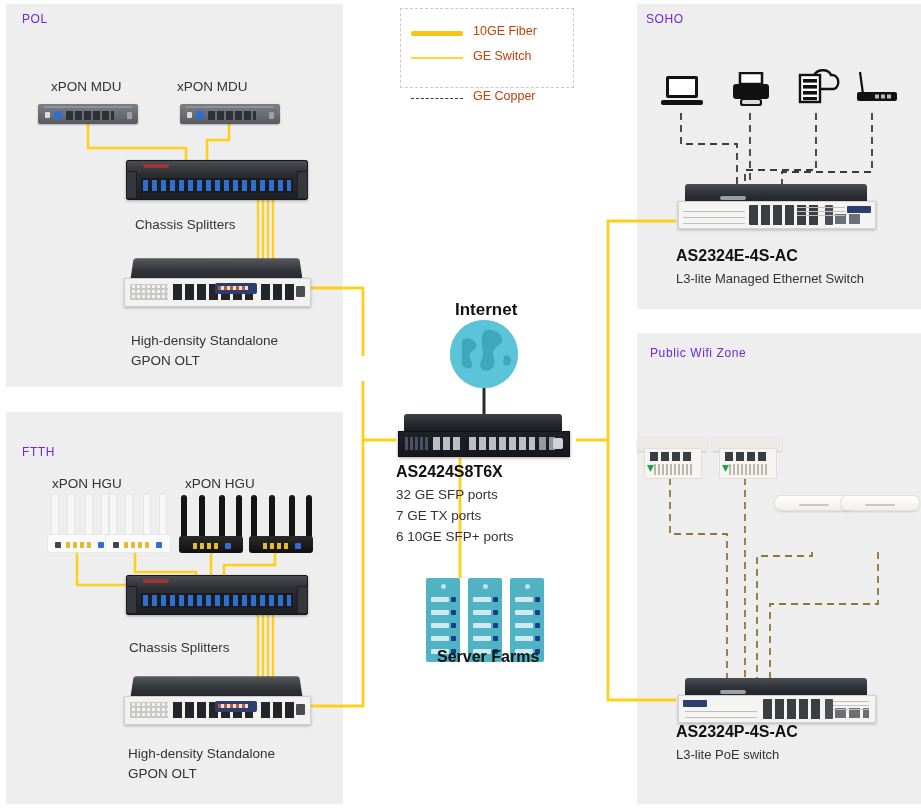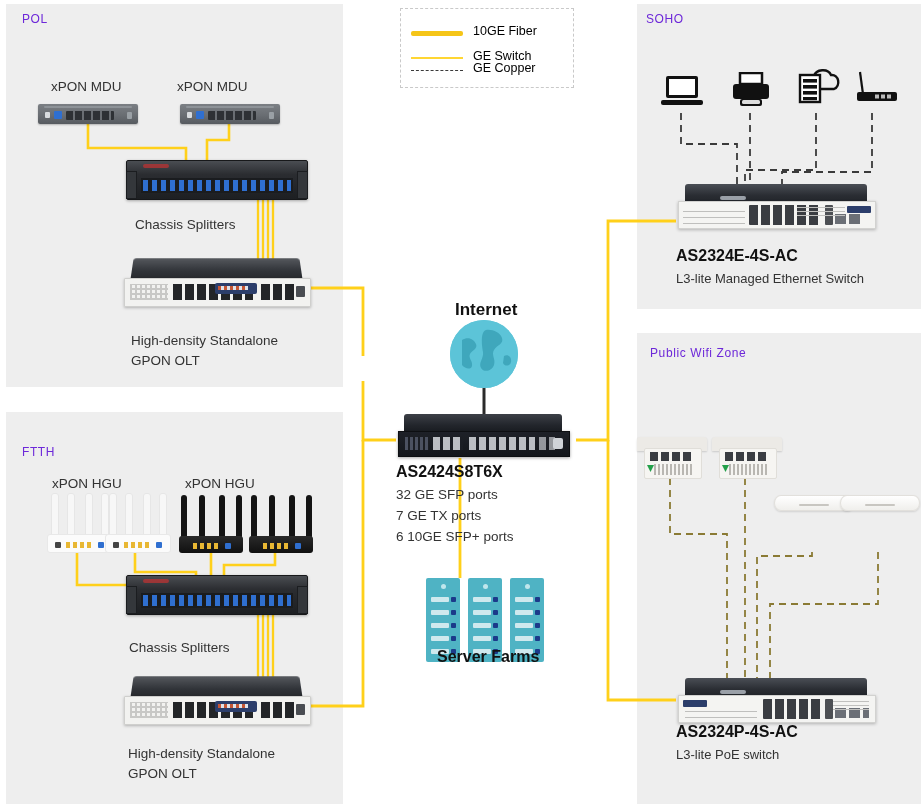--- a/index.html
+++ b/index.html
@@ -5,21 +5,21 @@
   html,body{margin:0;padding:0;background:#ffffff;}
   body{width:921px;height:808px;position:relative;overflow:hidden;
        font-family:"Liberation Sans","DejaVu Sans",sans-serif;color:#1a1a1a;}
   .panel{position:absolute;background:#eeeeee;}
   .zone-title{position:absolute;font-weight:normal;font-size:12px;letter-spacing:.6px;color:#6d28d9;}
   .lbl{position:absolute;font-size:13.5px;color:#333;white-space:nowrap;}
   .lbl-big{position:absolute;font-size:16px;font-weight:bold;color:#111;white-space:nowrap;}
   .lbl-sm{position:absolute;font-size:13px;color:#333;white-space:nowrap;}
   .legend{position:absolute;left:400px;top:8px;width:172px;height:78px;
           border:1px dashed #c9c9c9;background:#fff;}
-  .legend-row{position:absolute;height:16px;font-size:12.5px;color:#000000;}
+  .legend-row{position:absolute;height:16px;font-size:12.5px;color:#c2410c;}
   .legend-swatch{position:absolute;left:10px;top:7px;}
   .legend-text{position:absolute;left:72px;top:0;}
   svg.wires{position:absolute;left:0;top:0;width:921px;height:808px;pointer-events:none;}
   
   .dev{position:absolute;}
   .mdu{width:100px;height:20px;background:linear-gradient(#7b7f84,#6a6e73 55%,#565a5f);
        border-radius:2px;box-shadow:0 1px 2px rgba(0,0,0,.25);}
   .mdu-top{position:absolute;left:6px;top:2px;width:88px;height:2px;background:#8e9398;border-radius:1px;}
   .mdu-ports{position:absolute;left:28px;top:7px;width:48px;height:9px;
        background:repeating-linear-gradient(90deg,#2e3135 0 7px,#6a6e73 7px 9px);border-radius:1px;}
@@ -171,21 +171,21 @@
 
 <div class="legend">
   <div class="legend-row" style="left:0;top:15px;width:172px;">
     <span class="legend-swatch" style="width:52px;height:5px;background:#F5C518;border-radius:2px;"></span>
     <span class="legend-text">10GE Fiber</span>
   </div>
   <div class="legend-row" style="left:0;top:40px;width:172px;">
     <span class="legend-swatch" style="width:52px;height:2px;top:8px;background:#FFD633;"></span>
     <span class="legend-text">GE Switch</span>
   </div>
-  <div class="legend-row" style="left:0;top:52px;width:172px;">
+  <div class="legend-row" style="left:0;top:80px;width:172px;">
     <span class="legend-swatch" style="width:52px;height:0;top:9px;border-top:1.6px dashed #3a3a3a;"></span>
     <span class="legend-text">GE Copper</span>
   </div>
 </div>
 
 <div class="zone-title" style="left:22px;top:12px;">POL</div>
 
 <div class="lbl" style="left:51px;top:79px;">xPON MDU</div>
 <div class="lbl" style="left:177px;top:79px;">xPON MDU</div>
 

